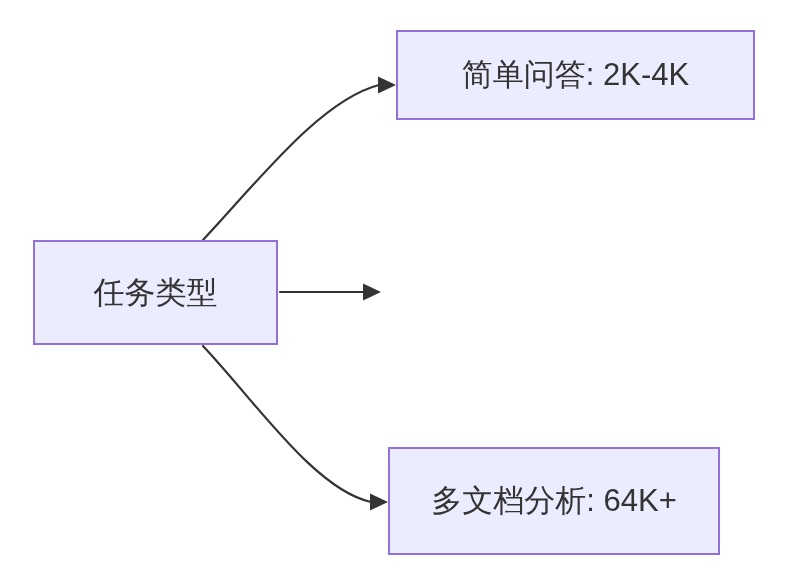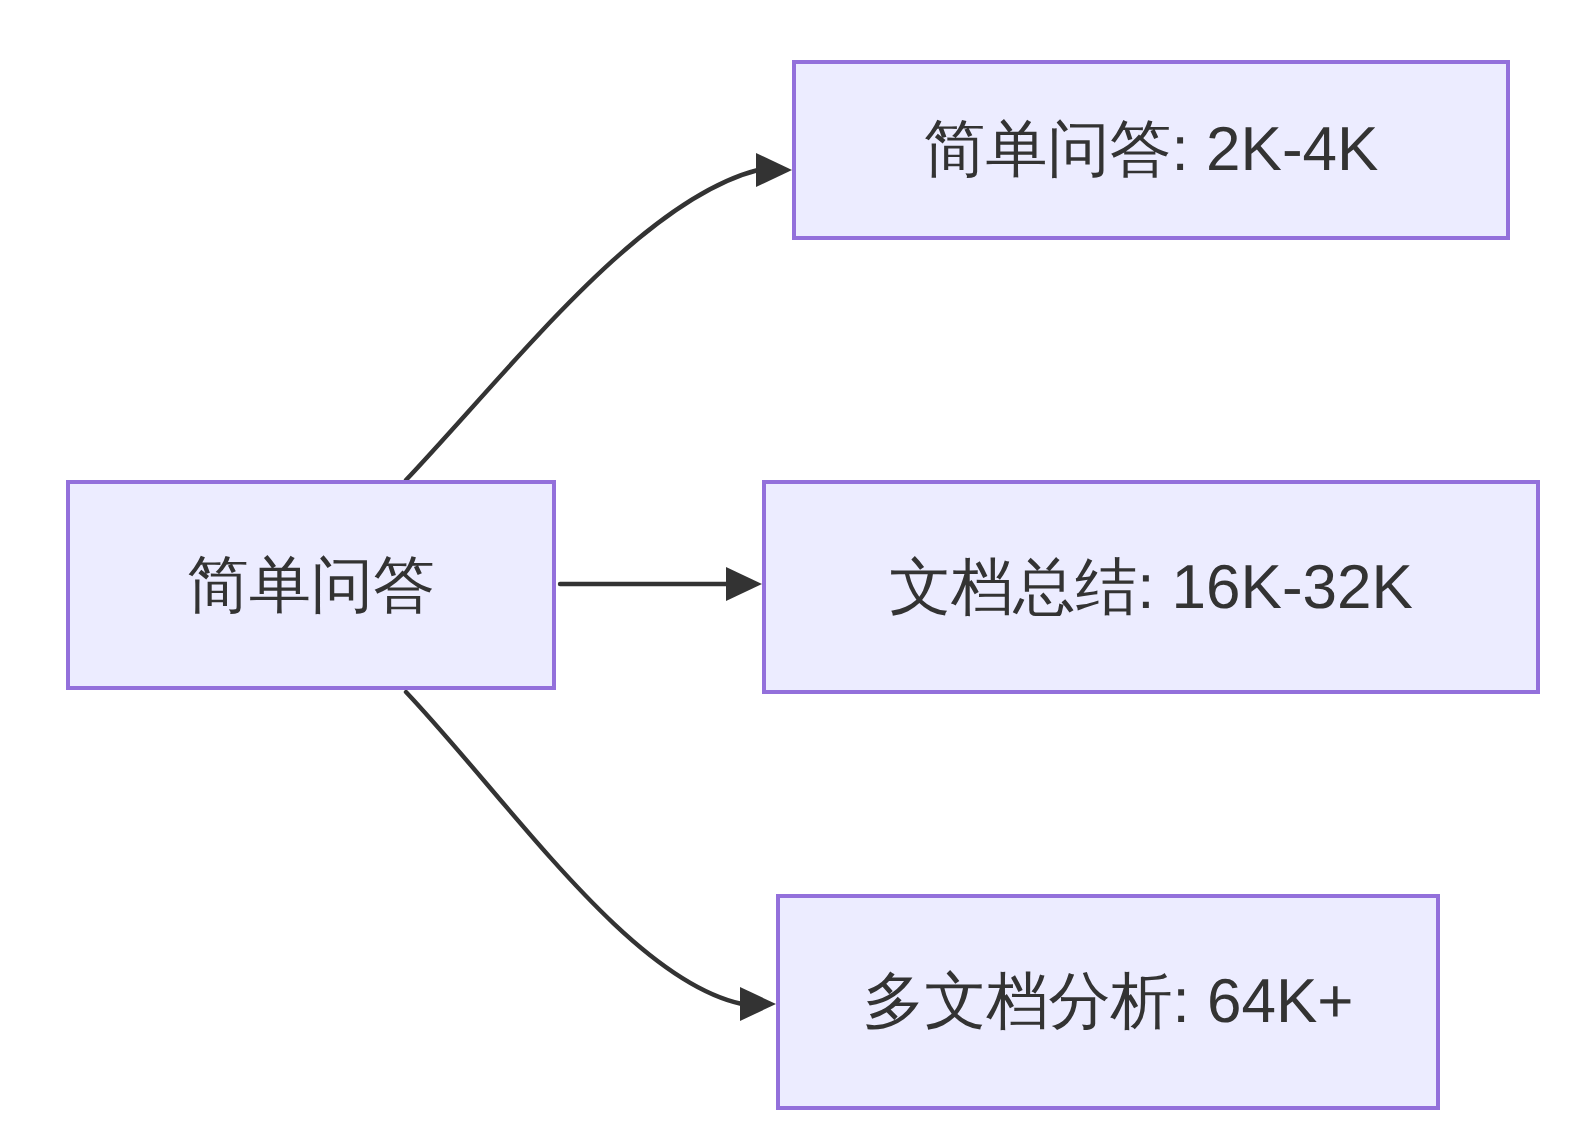--- a/index.html
+++ b/index.html
@@ -45,28 +45,25 @@
   <svg class="edges" width="787" height="572" viewBox="0 0 787 572" aria-hidden="true">
     <path class="edge-line" d="M203,240 C255,185 320,100 379,85"></path>
     <polygon class="arrow-head" points="396,85 378,76.5 378,93.5"></polygon>
     <path class="edge-line" d="M280,292 L364,292"></path>
     <polygon class="arrow-head" points="381,292 363,283.5 363,300.5"></polygon>
     <path class="edge-line" d="M203,346 C255,401 315,490 371,502"></path>
     <polygon class="arrow-head" points="388,502 370,493.5 370,510.5"></polygon>
   </svg>
 
   <div class="node node-root">
-    <span>简单问答</span>
+    <span>任务类型</span>
   </div>
 
   <div class="node node-b0">
     <span>简单问答: 2K-4K</span>
   </div>
 
-  <div class="node node-b1">
-    <span>文档总结: 16K-32K</span>
-  </div>
 
   <div class="node node-b2">
     <span>多文档分析: 64K+</span>
   </div>
 
 </div>
 
 </body></html>

